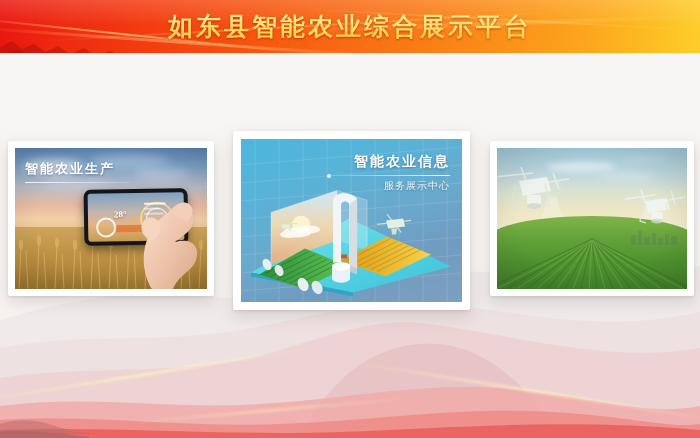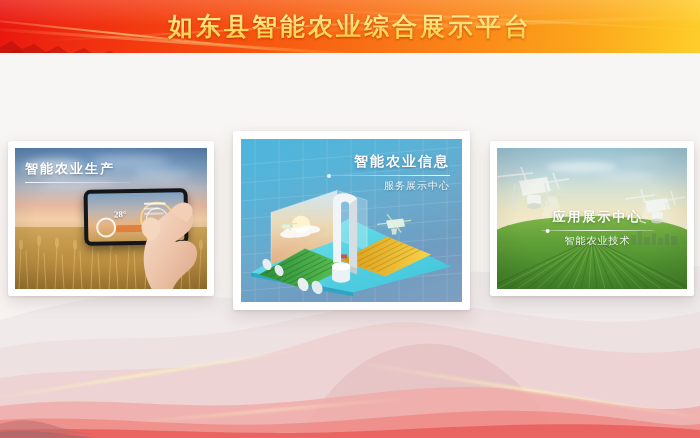--- a/index.html
+++ b/index.html
@@ -318,25 +318,20 @@
             <rect x="29" y="27" width="11" height="7" rx="2"></rect>
           </g>
           <g stroke="#e3e9e3" stroke-width="1.2" fill="none">
             <path d="M20 19 L17 36 L23 38"></path>
               <path d="M43 18 L46 34 L40 36"></path>
           </g>
           <ellipse cx="34" cy="36" rx="6" ry="2.5" fill="#d2dbd2" opacity="0.75"></ellipse>
         </svg>
       </div>
 
-      <div class="cap" id="cap-right">
-        <div class="t">应用展示中心</div>
-        <div class="rule"></div>
-        <div class="s">智能农业技术</div>
-      </div>
       <div class="vignette"></div>
     </div>
   </div>
 
   <div class="card" id="card-center">
     <div class="inner">
       <div class="scene">
         <div class="iso-bg"></div>
 
         <svg style="position:absolute;inset:0;width:100%;height:100%;" viewBox="0 0 221 163" preserveAspectRatio="none">

